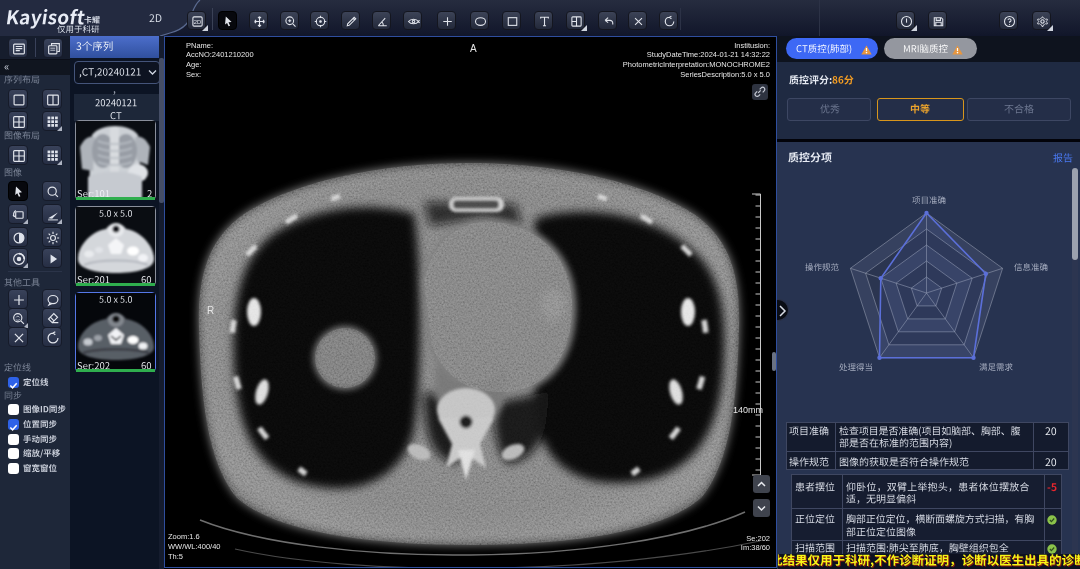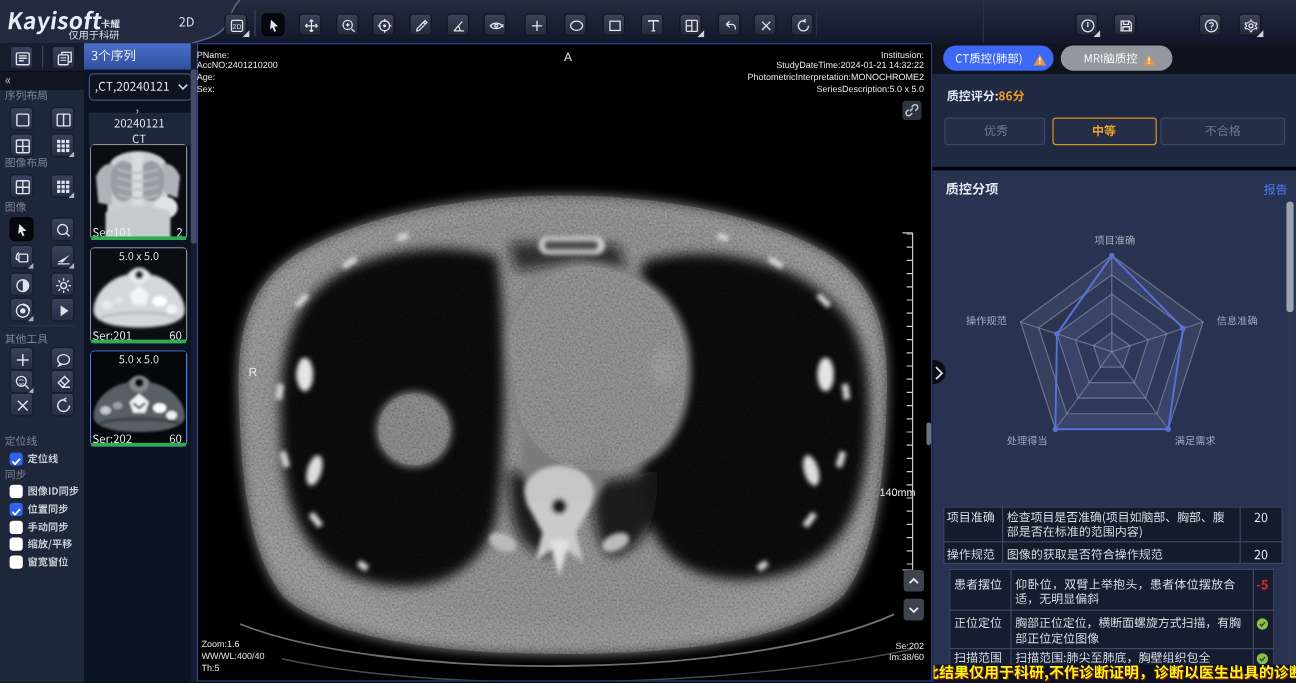--- a/index.html
+++ b/index.html
@@ -716,21 +716,21 @@
 <ellipse cx="262" cy="392" rx="6" ry="13" fill="#e2e2e2" transform="rotate(16 262 392)"></ellipse>
 <ellipse cx="676" cy="392" rx="6" ry="13" fill="#e2e2e2" transform="rotate(-16 676 392)"></ellipse>
 <ellipse cx="419" cy="452" rx="12" ry="7" fill="#bdbdbd" transform="rotate(24 419 452)"></ellipse>
 <ellipse cx="513" cy="452" rx="12" ry="7" fill="#bdbdbd" transform="rotate(-24 513 452)"></ellipse>
 </g>
 <rect x="165" y="37" width="611" height="530" filter="url(#grain)" fill="#777" opacity="0.11"></rect>
 </g>
 <path d="M200,520 C320,568 620,568 745,512" stroke="#6f6f6f" stroke-width="1.5" fill="none"></path>
 <path d="M235,549 C360,577 600,575 760,541" stroke="#4a4a4a" stroke-width="1.2" fill="none"></path>
 </svg>
-<div class="ab" style="left:164px;top:40.5px;color:#e6e6e6;font-size:7.5px;line-height:9.9px">PName:<br>AccNO:2401210200<br>Age:<br>Sex:</div>
+<div class="ab" style="left:186px;top:40.5px;color:#e6e6e6;font-size:7.5px;line-height:9.9px">PName:<br>AccNO:2401210200<br>Age:<br>Sex:</div>
 <div class="ab" style="left:470px;top:43px;color:#e6e6e6;font-size:10px">A</div>
 <div class="ab" style="left:207px;top:305px;color:#e6e6e6;font-size:10px">R</div>
 <div class="ab" style="right:310px;top:40.5px;color:#e6e6e6;font-size:7.5px;line-height:9.9px;text-align:right">Institusion:<br>StudyDateTime:2024-01-21 14:32:22<br>PhotometricInterpretation:MONOCHROME2<br>SeriesDescription:5.0 x 5.0</div>
 <div class="ab" style="left:168px;top:532px;color:#e6e6e6;font-size:7.5px;line-height:9.9px">Zoom:1.6<br>WW/WL:400/40<br>Th:5</div>
 <div class="ab" style="right:310px;top:533.5px;color:#e6e6e6;font-size:7.5px;line-height:9.9px;text-align:right">Se:202<br>Im:38/60</div>
 <div class="ab" style="left:752px;top:84px;width:16px;height:16px;background:#2e3340;border-radius:3px"><svg width="16" height="16" viewBox="0 0 16 16" fill="none" stroke="#c8ccd6" stroke-width="1.2">
       <path d="M7,9 L9.5,6.5 M6,7.5 L4.5,9 A2.1,2.1 0 0 0 7.5,12 L9,10.5 M8.5,5.5 L10,4 A2.1,2.1 0 0 1 13,7 L11.5,8.5" transform="translate(-0.8,-0.2)"></path>
     </svg></div>
 <svg class="ab" style="left:750px;top:190px" width="16" height="290" viewBox="750 190 16 290" stroke="#c9c9c9" stroke-width="1">
     <path d="M760.5,194 V475"></path>

